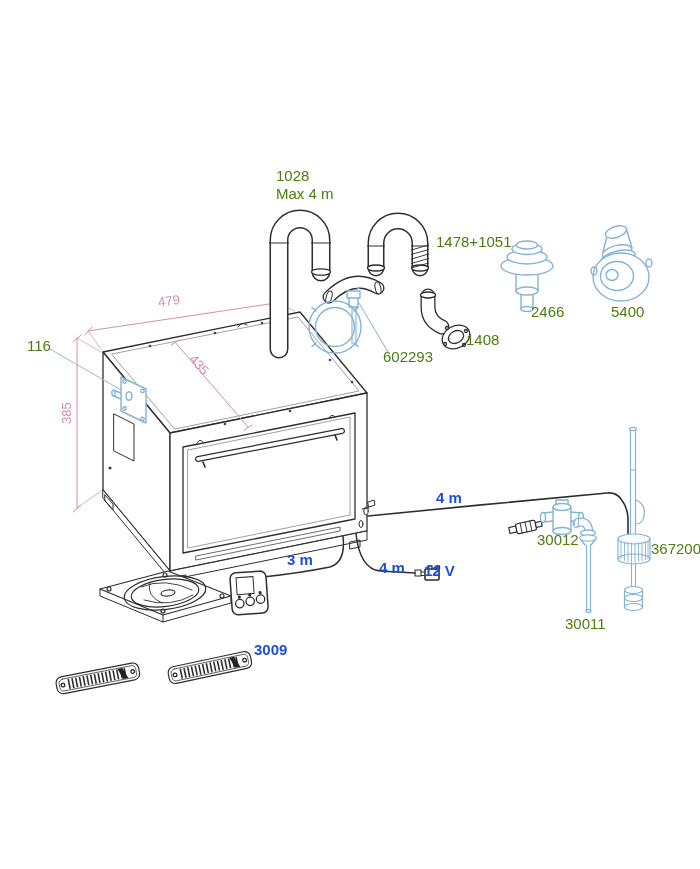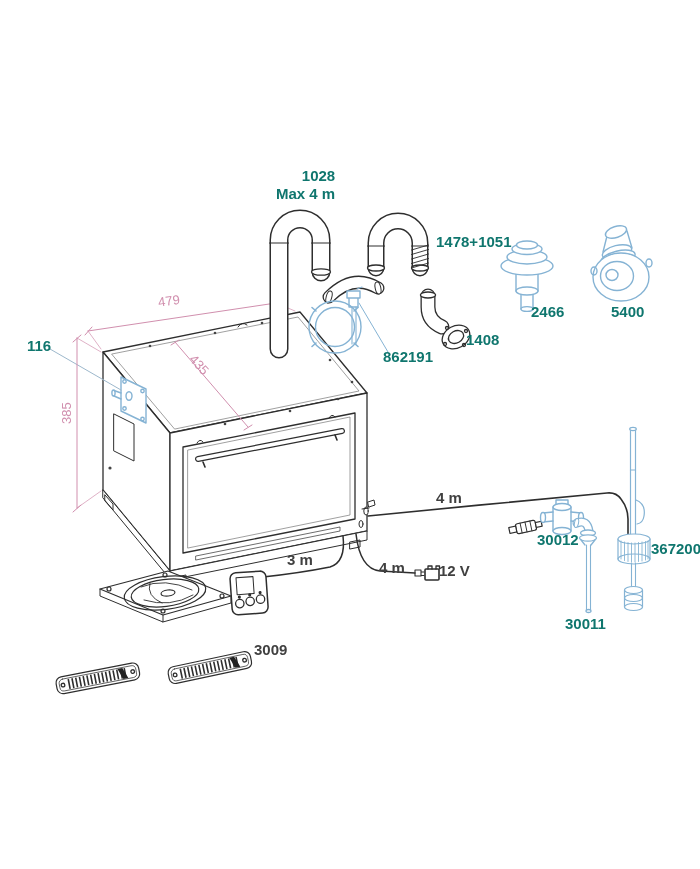--- a/index.html
+++ b/index.html
@@ -1,21 +1,21 @@
 <!DOCTYPE html>
 <html><head>
 <meta charset="utf-8">
 <style>
   html,body{margin:0;padding:0;background:#fff;}
   .stage{position:relative;width:700px;height:869px;background:#fff;overflow:hidden;
          font-family:"Liberation Sans",sans-serif;}
   .stage svg{position:absolute;left:0;top:0;}
   .lbl{position:absolute;white-space:nowrap;line-height:18px;}
-  .lbl-part{color:#0f766e;font-weight:bold;font-size:15px;text-align:right;}
-  .lbl-black{color:#404040;font-weight:bold;font-size:15px;}
+  .lbl-part{color:#4d7c0f;font-weight:normal;font-size:15px;}
+  .lbl-black{color:#1d4ed8;font-weight:bold;font-size:15px;}
   .lbl-dim{color:#d18fae;font-weight:400;font-size:13px;transform-origin:0 0;}
 </style>
 </head>
 <body>
 
 <div class="stage">
 
 <svg width="700" height="869" viewBox="0 0 700 869">
   <g fill="none" stroke="#2e2e2e" stroke-width="1.3" stroke-linecap="round" stroke-linejoin="round">
 
@@ -252,32 +252,32 @@
     </g>
 
   </g>
 </svg>
 
 <div class="lbl lbl-part" style="left:276px;top:167px">
   <div>1028</div>
   <div>Max 4 m</div>
 </div>
 <div class="lbl lbl-part" style="left:436px;top:233px">1478+1051</div>
-<div class="lbl lbl-part" style="left:383px;top:348px">862191</div>
+<div class="lbl lbl-part" style="left:383px;top:348px">602293</div>
 <div class="lbl lbl-part" style="left:466px;top:331px">1408</div>
 <div class="lbl lbl-part" style="left:531px;top:303px">2466</div>
 <div class="lbl lbl-part" style="left:611px;top:303px">5400</div>
 <div class="lbl lbl-part" style="left:27px;top:337px">116</div>
 <div class="lbl lbl-part" style="left:537px;top:531px">30012</div>
 <div class="lbl lbl-part" style="left:651px;top:540px">367200</div>
 <div class="lbl lbl-part" style="left:565px;top:615px">30011</div>
 
 <div class="lbl lbl-black" style="left:436px;top:489px">4 m</div>
 <div class="lbl lbl-black" style="left:287px;top:551px">3 m</div>
 <div class="lbl lbl-black" style="left:379px;top:559px">4 m</div>
-<div class="lbl lbl-black" style="left:439px;top:562px">12 V</div>
+<div class="lbl lbl-black" style="left:424px;top:562px">12 V</div>
 <div class="lbl lbl-black" style="left:254px;top:641px">3009</div>
 
 <div class="lbl lbl-dim" style="left:157px;top:294px;transform:rotate(-8deg)">479</div>
 <div class="lbl lbl-dim" style="left:198px;top:351px;transform:rotate(47deg)">435</div>
 <div class="lbl lbl-dim" style="left:58px;top:424px;transform:rotate(-90deg)">385</div>
 
 </div>
 
 </body></html>

